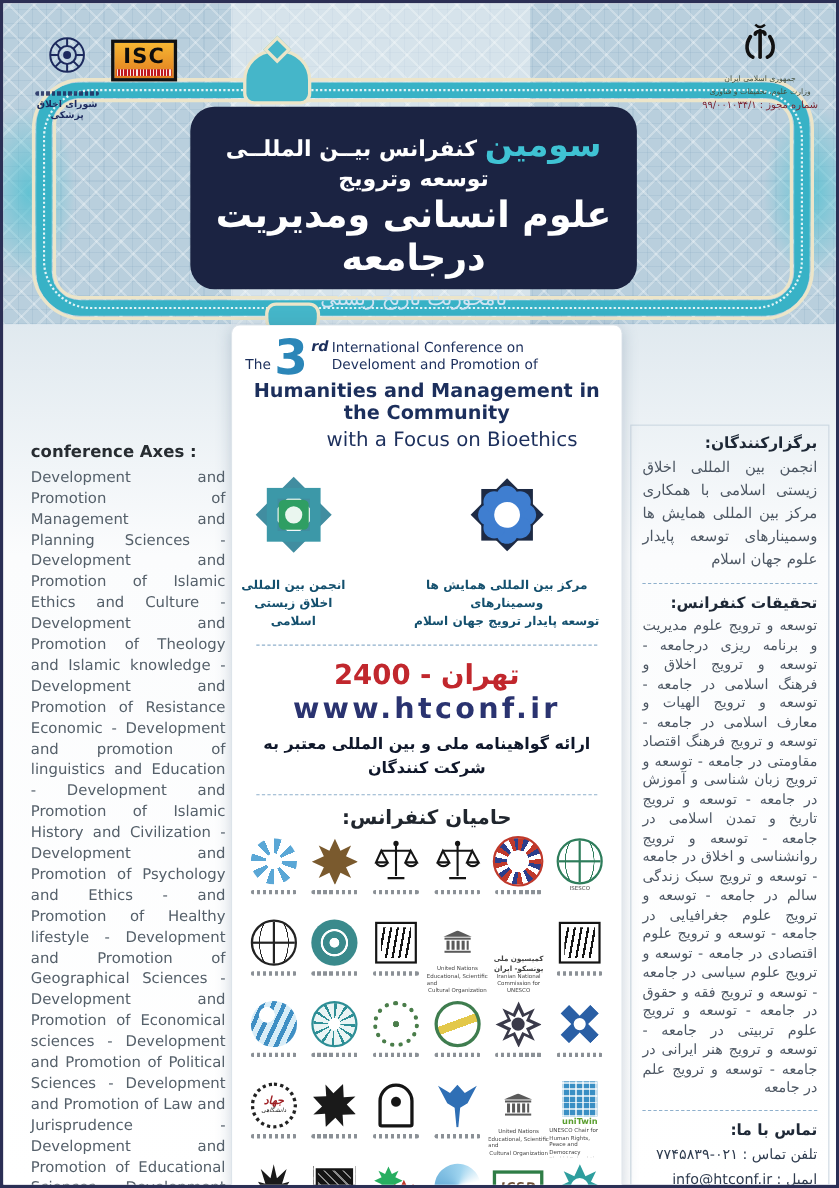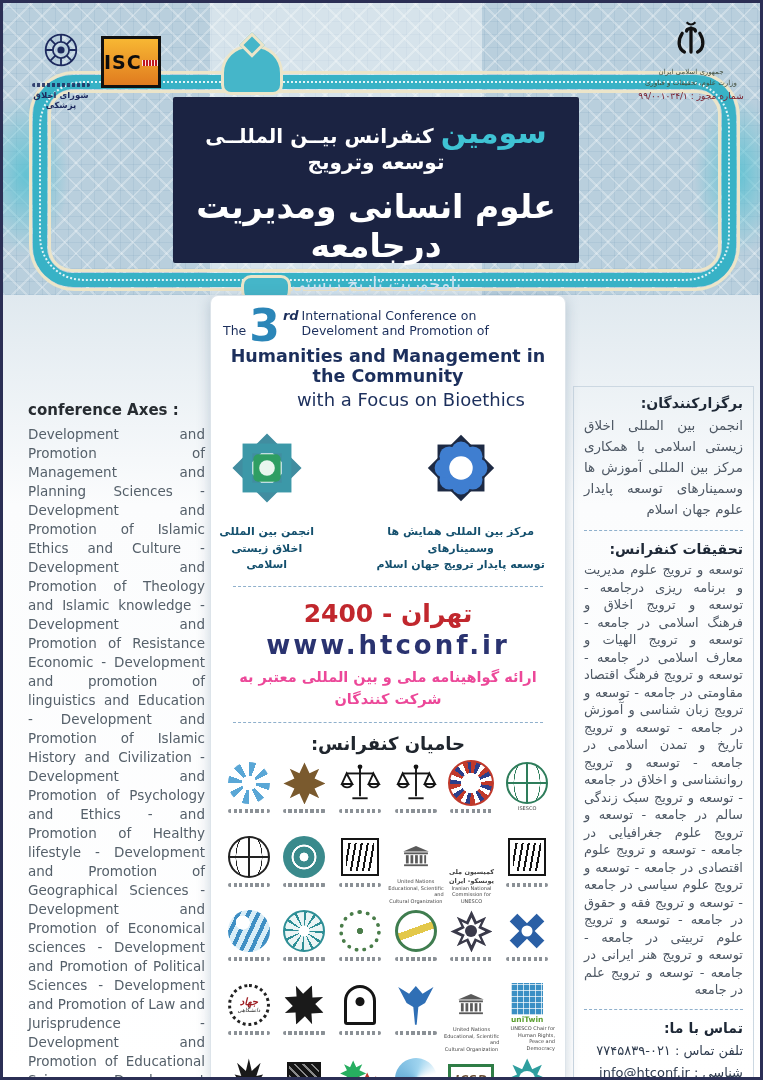--- a/index.html
+++ b/index.html
@@ -22,34 +22,34 @@
   .frame::before{content:'';position:absolute;inset:-18px;border:3px solid #ece5c9;border-radius:46px;}
   .frame::after{content:'';position:absolute;inset:1px;border:3px solid #ece5c9;border-radius:24px;}
   .band-dots{position:absolute;inset:-8px;border:2px dotted rgba(255,255,255,.85);border-radius:44px;}
   .dome{position:absolute;top:42px;left:218px;width:56px;height:44px;background:#45b6c9;
     border:3px solid #ece5c9;border-radius:28px 28px 10px 10px;z-index:2;}
   .dome::after{content:'';position:absolute;left:19px;top:-12px;width:12px;height:12px;background:#45b6c9;
     border:3px solid #ece5c9;transform:rotate(45deg);}
   .dome-b{top:auto;bottom:-16px;left:238px;width:44px;height:30px;border-radius:10px 10px 22px 22px;}
   .dome-b::after{display:none;}
   .navy-box{position:absolute;left:170px;top:94px;width:406px;height:166px;background:#1b2342;
-    border-radius:2px;z-index:3;text-align:center;direction:rtl;box-sizing:border-box;padding-top:18px;}
+    border-radius:22px;z-index:3;text-align:center;direction:rtl;box-sizing:border-box;padding-top:18px;}
   .t1{font-size:20px;font-weight:bold;color:#fff;}
   .t1 .hl{font-size:30px;color:#3fc3d4;}
-  .t2{font-size:33px;font-weight:bold;color:#fff;margin-top:13px;}
+  .t2{font-size:33px;font-weight:bold;color:#fff;margin-top:1px;}
   .t3{font-size:18px;color:#cfe3f2;margin-top:8px;}
   
   .seal{position:absolute;left:20px;top:20px;width:76px;text-align:center;z-index:4;}
   .seal svg{width:54px;height:54px;}
   .seal .sq{display:block;width:58px;height:3.5px;margin:2px auto 0;border-radius:2px;opacity:.85;
     background:repeating-linear-gradient(90deg,#1d2a5e 0 3px,transparent 3px 5px);}
   .seal-cap{font-size:8.5px;font-weight:bold;color:#1d2a5e;margin-top:3px;direction:rtl;}
-  .isc{position:absolute;left:98px;top:33px;width:60px;height:52px;z-index:4;box-sizing:border-box;
+  .isc{position:absolute;left:98px;top:33px;width:60px;height:38px;z-index:4;box-sizing:border-box;
     background:linear-gradient(#f7b733,#e07b1f);border:3px solid #111;
-    display:flex;flex-direction:row;align-items:center;justify-content:center;}
+    display:flex;flex-direction:column;align-items:center;justify-content:center;}
   .isc b{font-size:19px;color:#0d0d0d;letter-spacing:1px;line-height:1;}
   .isc-strip{width:92%;height:6px;background:#c0181f;margin-top:2px;
     background-image:repeating-linear-gradient(90deg,rgba(255,255,255,.9) 0 1px,transparent 1px 3px);}
   
   .gov{position:absolute;right:10px;top:16px;width:118px;text-align:center;z-index:4;}
   .gov svg{width:44px;height:44px;}
   .gov-line{font-size:7px;color:#44503f;line-height:1.5;direction:rtl;}
   .license{font-size:9px;color:#7a2230;margin-top:3px;direction:rtl;}
   
   .main-bg{position:absolute;left:0;top:292px;right:0;bottom:0;
@@ -70,29 +70,29 @@
   .l1t{padding-bottom:5px;}
   .en-l2{font-size:17.5px;font-weight:bold;text-align:center;margin-top:3px;}
   .en-l3{font-size:18px;text-align:right;padding-right:28px;margin-top:3px;}
   .orgs{display:flex;justify-content:center;gap:34px;margin-top:14px;}
   .org{display:flex;flex-direction:column;align-items:center;}
   .org svg{width:88px;height:88px;}
   .org-cap{margin-top:8px;font-size:11px;font-weight:bold;color:#14506e;text-align:center;direction:rtl;line-height:1.5;}
   .dash{border-top:1.5px dashed #8fb0cc;margin:12px 22px 0;}
   .city{font-size:25px;font-weight:bold;color:#c1272d;text-align:center;margin-top:12px;direction:rtl;}
   .web{font-size:26px;font-weight:bold;color:#2a3370;text-align:center;letter-spacing:3px;margin-top:2px;}
-  .cert{font-size:14.5px;font-weight:bold;color:#ec4899;text-align:center;direction:rtl;line-height:1.55;margin-top:6px;}
+  .cert{font-size:14.5px;font-weight:bold;color:#0f172a;text-align:center;direction:rtl;line-height:1.55;margin-top:6px;}
   .sp-title{font-size:18px;font-weight:bold;color:#20262e;text-align:center;direction:rtl;margin:10px 0 4px;}
   
   .sponsors{display:grid;grid-template-columns:repeat(6,1fr);padding:0 10px;row-gap:2px;}
   .s-cell{display:flex;flex-direction:column;align-items:center;padding-top:3px;height:69px;overflow:hidden;}
   .s-ic{height:44px;display:flex;align-items:center;justify-content:center;}
   .squig{display:block;width:76%;height:4px;margin:4px auto 0;border-radius:2px;opacity:.8;
     background:repeating-linear-gradient(90deg,#6e757c 0 3px,transparent 3px 5.5px);}
-  .s-cap{font-size:5px;line-height:1.3;color:#444;text-align:right;}
+  .s-cap{font-size:5px;line-height:1.3;color:#444;text-align:left;}
   .s-cap.fa{font-size:6.5px;direction:rtl;font-weight:bold;}
   .s-cap.ut{color:#5a9e2f;font-weight:bold;font-size:7.5px;}
   .sh{display:block;width:42px;height:42px;position:relative;}
   .flower{border-radius:50%;background:radial-gradient(circle,#fff 24%,transparent 25%),
     repeating-conic-gradient(var(--c) 0 20deg,transparent 20deg 45deg);}
   .star8{clip-path:polygon(50% 0%,62% 26%,85% 15%,74% 38%,100% 50%,74% 62%,85% 85%,62% 74%,50% 100%,38% 74%,15% 85%,26% 62%,0% 50%,26% 38%,15% 15%,38% 26%);}
   .star16{transform:rotate(22deg);}
   .frame8 .inner8{position:absolute;inset:7px;background:#fff;clip-path:inherit;}
   .frame8::after{content:'';position:absolute;inset:15px;background:#3a3a4a;border-radius:50%;}
   .sealc{border-radius:50%;border:2px solid var(--c);
@@ -517,27 +517,27 @@
             <i class="sh star8 orn" style="background:#2e9e9e">
               <i class="dotw"></i>
             </i>
           </div>
         </div>
       </div>
   </div>
 
   <div class="right-col">
     <div class="rc-h">برگزارکنندگان:</div>
-    <div class="rc-org">انجمن بین المللی اخلاق زیستی اسلامی با همکاری مرکز بین المللی آموزش ها وسمینارهای توسعه پایدار علوم جهان اسلام</div>
+    <div class="rc-org">انجمن بین المللی اخلاق زیستی اسلامی با همکاری مرکز بین المللی همایش ها وسمینارهای توسعه پایدار علوم جهان اسلام</div>
     <div class="rc-dash"></div>
     <div class="rc-h">تحقیقات کنفرانس:</div>
     <div class="rc-axes">توسعه و ترویج علوم مدیریت و برنامه ریزی درجامعه - توسعه و ترویج اخلاق و فرهنگ اسلامی در جامعه - توسعه و ترویج الهیات و معارف اسلامی در جامعه - توسعه و ترویج فرهنگ اقتصاد مقاومتی در جامعه - توسعه و ترویج زبان شناسی و آموزش در جامعه - توسعه و ترویج تاریخ و تمدن اسلامی در جامعه - توسعه و ترویج روانشناسی و اخلاق در جامعه - توسعه و ترویج سبک زندگی سالم در جامعه - توسعه و ترویج علوم جغرافیایی در جامعه - توسعه و ترویج علوم اقتصادی در جامعه - توسعه و ترویج علوم سیاسی در جامعه - توسعه و ترویج فقه و حقوق در جامعه - توسعه و ترویج علوم تربیتی در جامعه - توسعه و ترویج هنر ایرانی در جامعه - توسعه و ترویج علم در جامعه</div>
     <div class="rc-dash"></div>
     <div class="rc-h">تماس با ما:</div>
     <div class="rc-line">
       <span>تلفن تماس : </span><span>۰۲۱-۷۷۴۵۸۳۹</span>
     </div>
     <div class="rc-line">
-      <span>شناسی : </span><span>info@htconf.ir</span>
+      <span>ایمیل : </span><span>info@htconf.ir</span>
     </div>
   </div>
 
 </div>
 
 </body></html>

